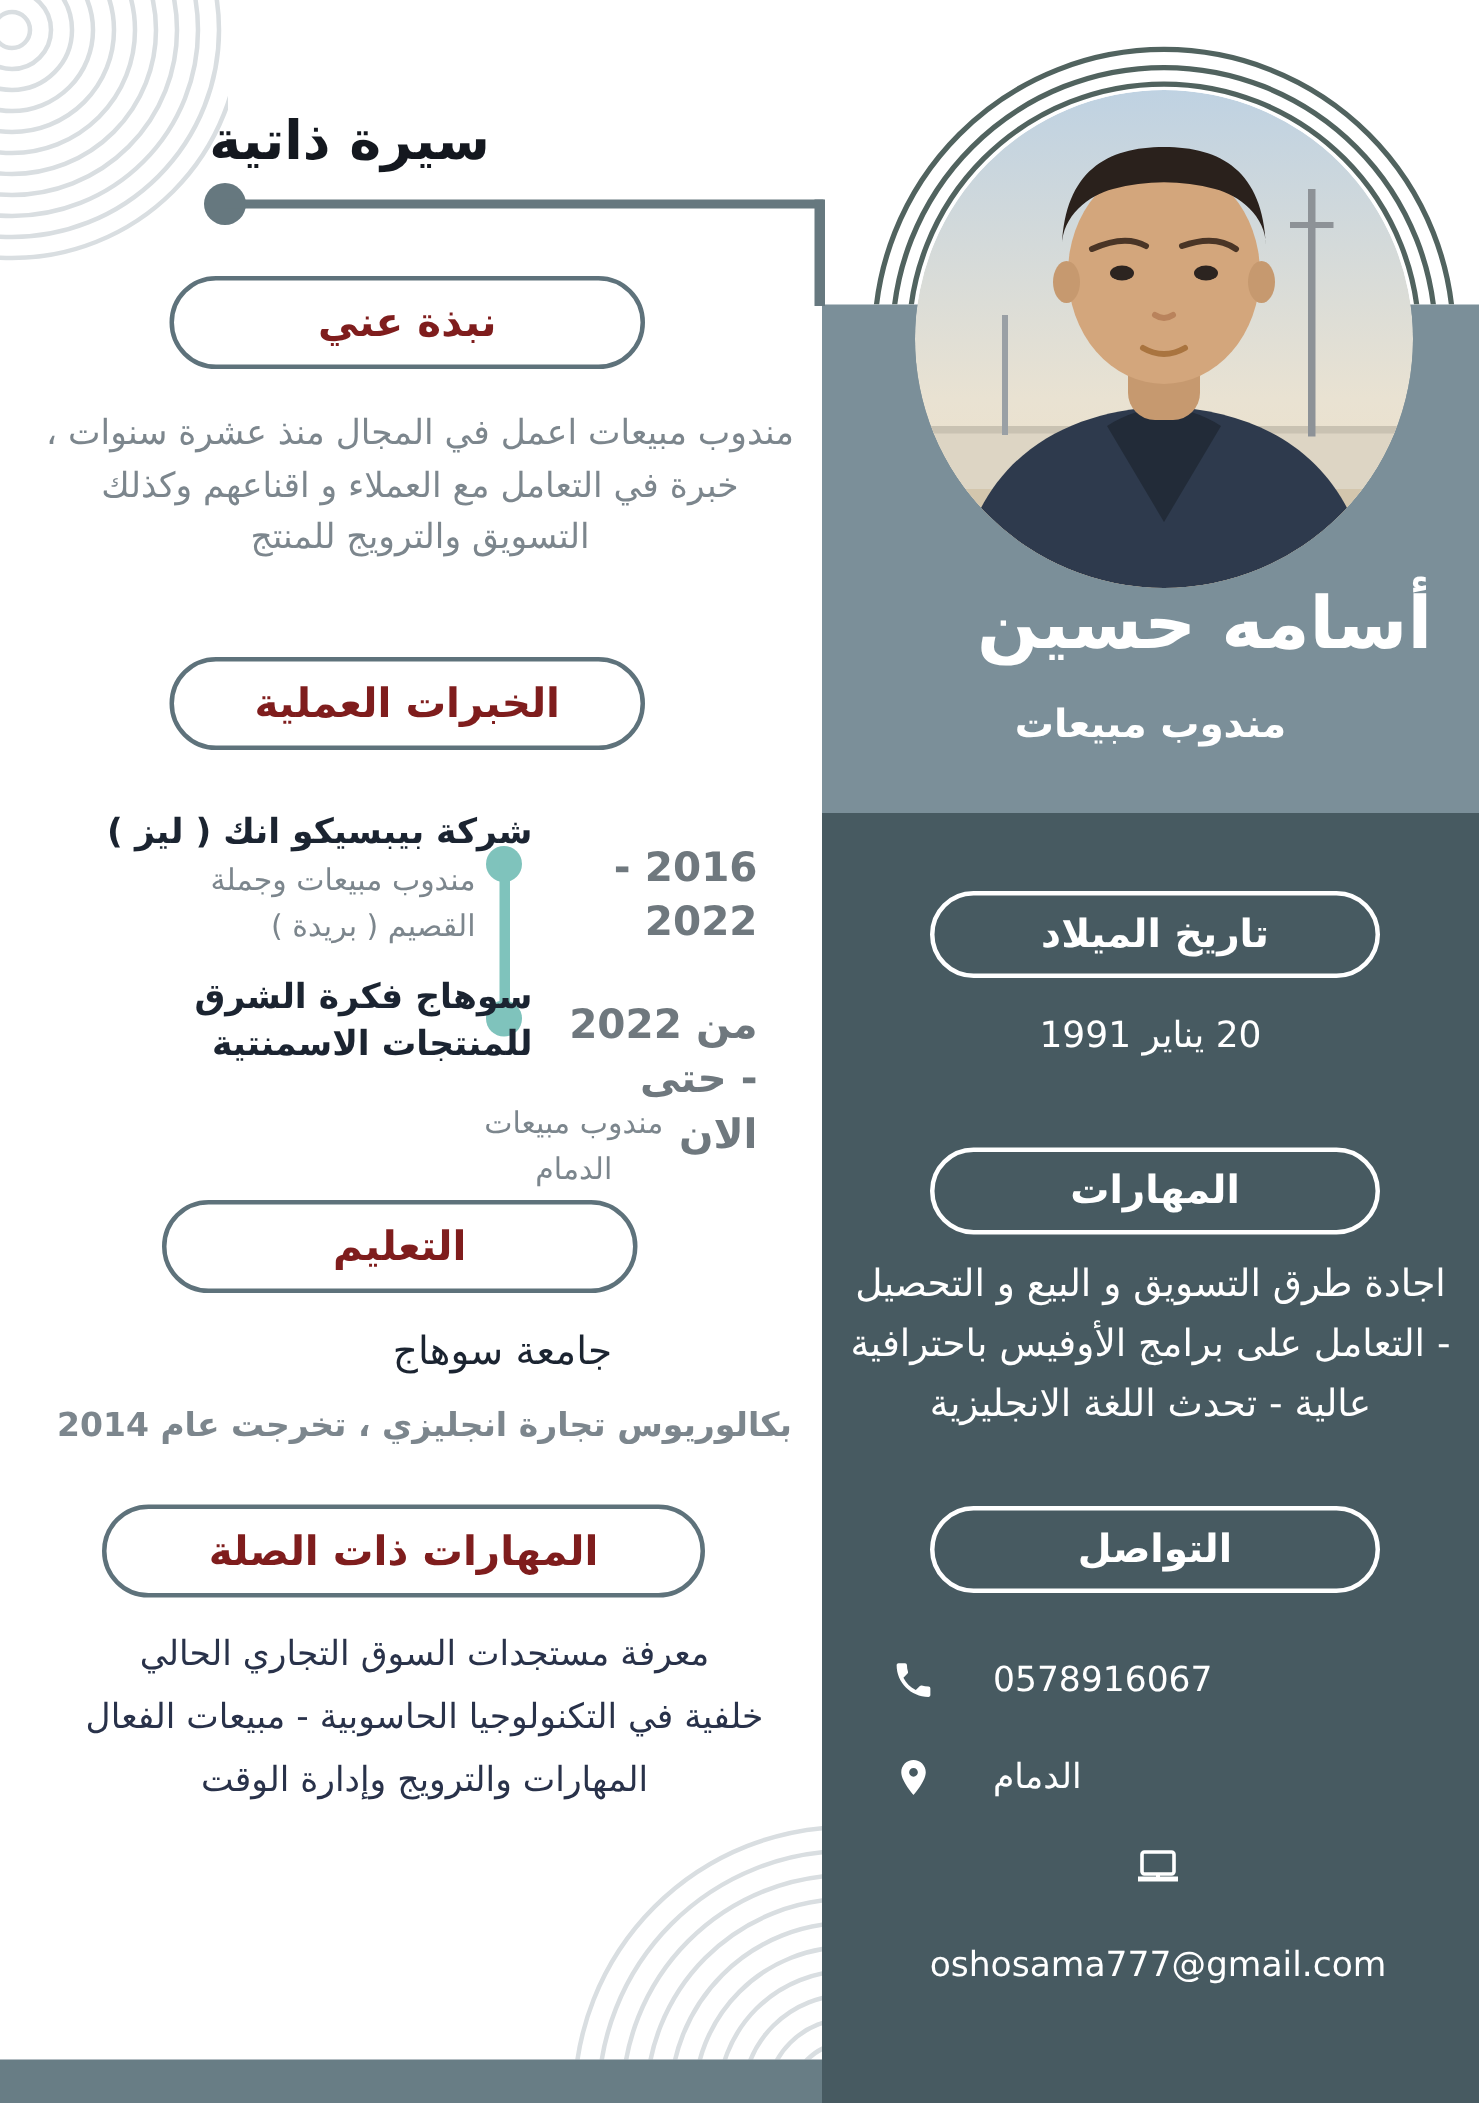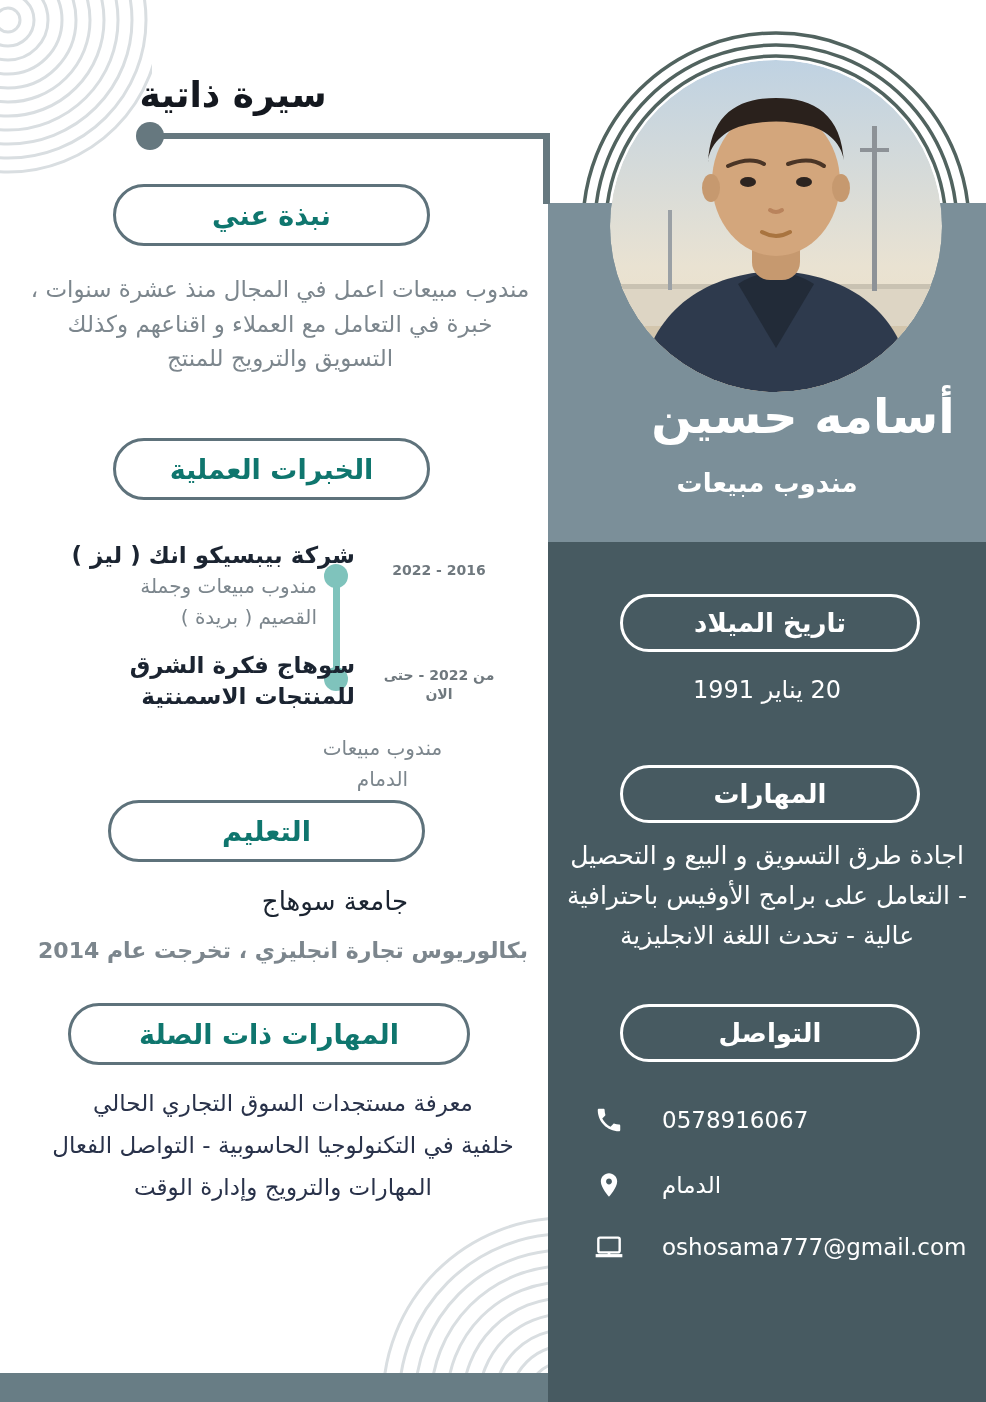--- a/index.html
+++ b/index.html
@@ -15,35 +15,35 @@
   
   .page-title{left:138px;top:74px;width:190px;text-align:center;
     font-size:36px;font-weight:bold;color:#14181F;direction:rtl;}
   .rule-dot{left:136px;top:122px;width:28px;height:28px;border-radius:50%;background:#66787F;}
   .rule-h{left:150px;top:133px;width:399px;height:6px;background:#66787F;}
   .rule-v{left:543px;top:133px;width:7px;height:71px;background:#66787F;}
 
   .pill{
     display:flex;align-items:center;justify-content:center;
     border:3px solid #5E727B;border-radius:34px;background:transparent;
-    font-size:27px;font-weight:bold;color:#0f766e;direction:rtl;box-sizing:border-box;
+    font-size:27px;font-weight:bold;color:#7f1d1d;direction:rtl;box-sizing:border-box;
   }
   .pill-white{
     display:flex;align-items:center;justify-content:center;
     border:3px solid #ffffff;border-radius:30px;background:transparent;
     font-size:26px;font-weight:bold;color:#ffffff;direction:rtl;box-sizing:border-box;
   }
 
   .about-text{left:28px;top:272px;width:504px;text-align:center;direction:rtl;
     font-size:23px;color:#7C868D;line-height:1.5;}
 
   .xp-title{font-size:23px;font-weight:bold;color:#1B2431;line-height:1.35;}
   .xp-details{padding-right:38px;font-size:20px;color:#7C868D;line-height:1.55;}
-  .xp-dates{font-size:14px;font-weight:bold;color:#6F787E;line-height:1.35;
-    direction:rtl;text-align:center;}
+  .xp-dates{font-size:27px;font-weight:bold;color:#6F787E;line-height:1.35;
+    direction:rtl;text-align:right;}
   .tl-dot{width:24px;height:24px;border-radius:50%;background:#7FC3BC;}
   .tl-line{width:7px;background:#7FC3BC;}
 
   .edu-school{left:175px;top:886px;width:320px;text-align:center;direction:rtl;
     font-size:26px;font-weight:normal;color:#1B2431;}
   .edu-degree{left:23px;top:938px;width:520px;text-align:center;direction:rtl;
     font-size:22px;font-weight:bold;color:#7C868D;}
 
   .rel-line{left:23px;top:0;width:520px;text-align:center;direction:rtl;
     font-size:23px;color:#29324A;line-height:1.0;}
@@ -203,21 +203,21 @@
   <div class="abs pill" style="left:108px;top:800px;width:317px;height:62px;">
     <span>التعليم</span>
   </div>
   <div class="abs edu-school">جامعة سوهاج</div>
   <div class="abs edu-degree">بكالوريوس تجارة انجليزي ، تخرجت عام 2014</div>
 
   <div class="abs pill" style="left:68px;top:1003px;width:402px;height:62px;">
     <span>المهارات ذات الصلة</span>
   </div>
   <div class="abs rel-line" style="top:1092px;">معرفة مستجدات السوق التجاري الحالي</div>
-  <div class="abs rel-line" style="top:1134px;">خلفية في التكنولوجيا الحاسوبية - التواصل الفعال</div>
+  <div class="abs rel-line" style="top:1134px;">خلفية في التكنولوجيا الحاسوبية - مبيعات الفعال</div>
   <div class="abs rel-line" style="top:1176px;">المهارات والترويج وإدارة الوقت</div>
 
   <div class="abs bottom-strip"></div>
 
   <div class="abs profile-name">أسامه حسين</div>
   <div class="abs profile-job">مندوب مبيعات</div>
 
   <div class="abs pill-white" style="left:620px;top:594px;width:300px;height:58px;">
     <span>تاريخ الميلاد</span>
   </div>
@@ -243,21 +243,21 @@
 
   <div class="abs contact-row" style="top:1165px;">
     <span class="cicon">
       <svg width="28" height="28" viewBox="0 0 24 24" fill="#ffffff">
         <path d="M12 2C8.13 2 5 5.13 5 9c0 5.25 7 13 7 13s7-7.75 7-13c0-3.87-3.13-7-7-7zm0 9.5c-1.38 0-2.5-1.12-2.5-2.5s1.12-2.5 2.5-2.5 2.5 1.12 2.5 2.5-1.12 2.5-2.5 2.5z"></path>
       </svg>
     </span>
     <span class="txt">الدمام</span>
   </div>
 
-  <div class="abs contact-row" style="top:1227px;">
+  <div class="abs contact-row" style="top:1227px;flex-direction:column;">
     <span class="cicon">
       <svg width="32" height="32" viewBox="0 0 24 24" fill="none" stroke="#ffffff" stroke-width="1.8">
         <rect x="4" y="5" width="16" height="11" rx="1.2"></rect>
         <path d="M2 18.5h20" stroke-width="2.4"></path>
         <path d="M11 17.2h2" stroke-width="2.4"></path>
       </svg>
     </span>
     <span class="txt ltr">oshosama777@gmail.com</span>
   </div>
 

